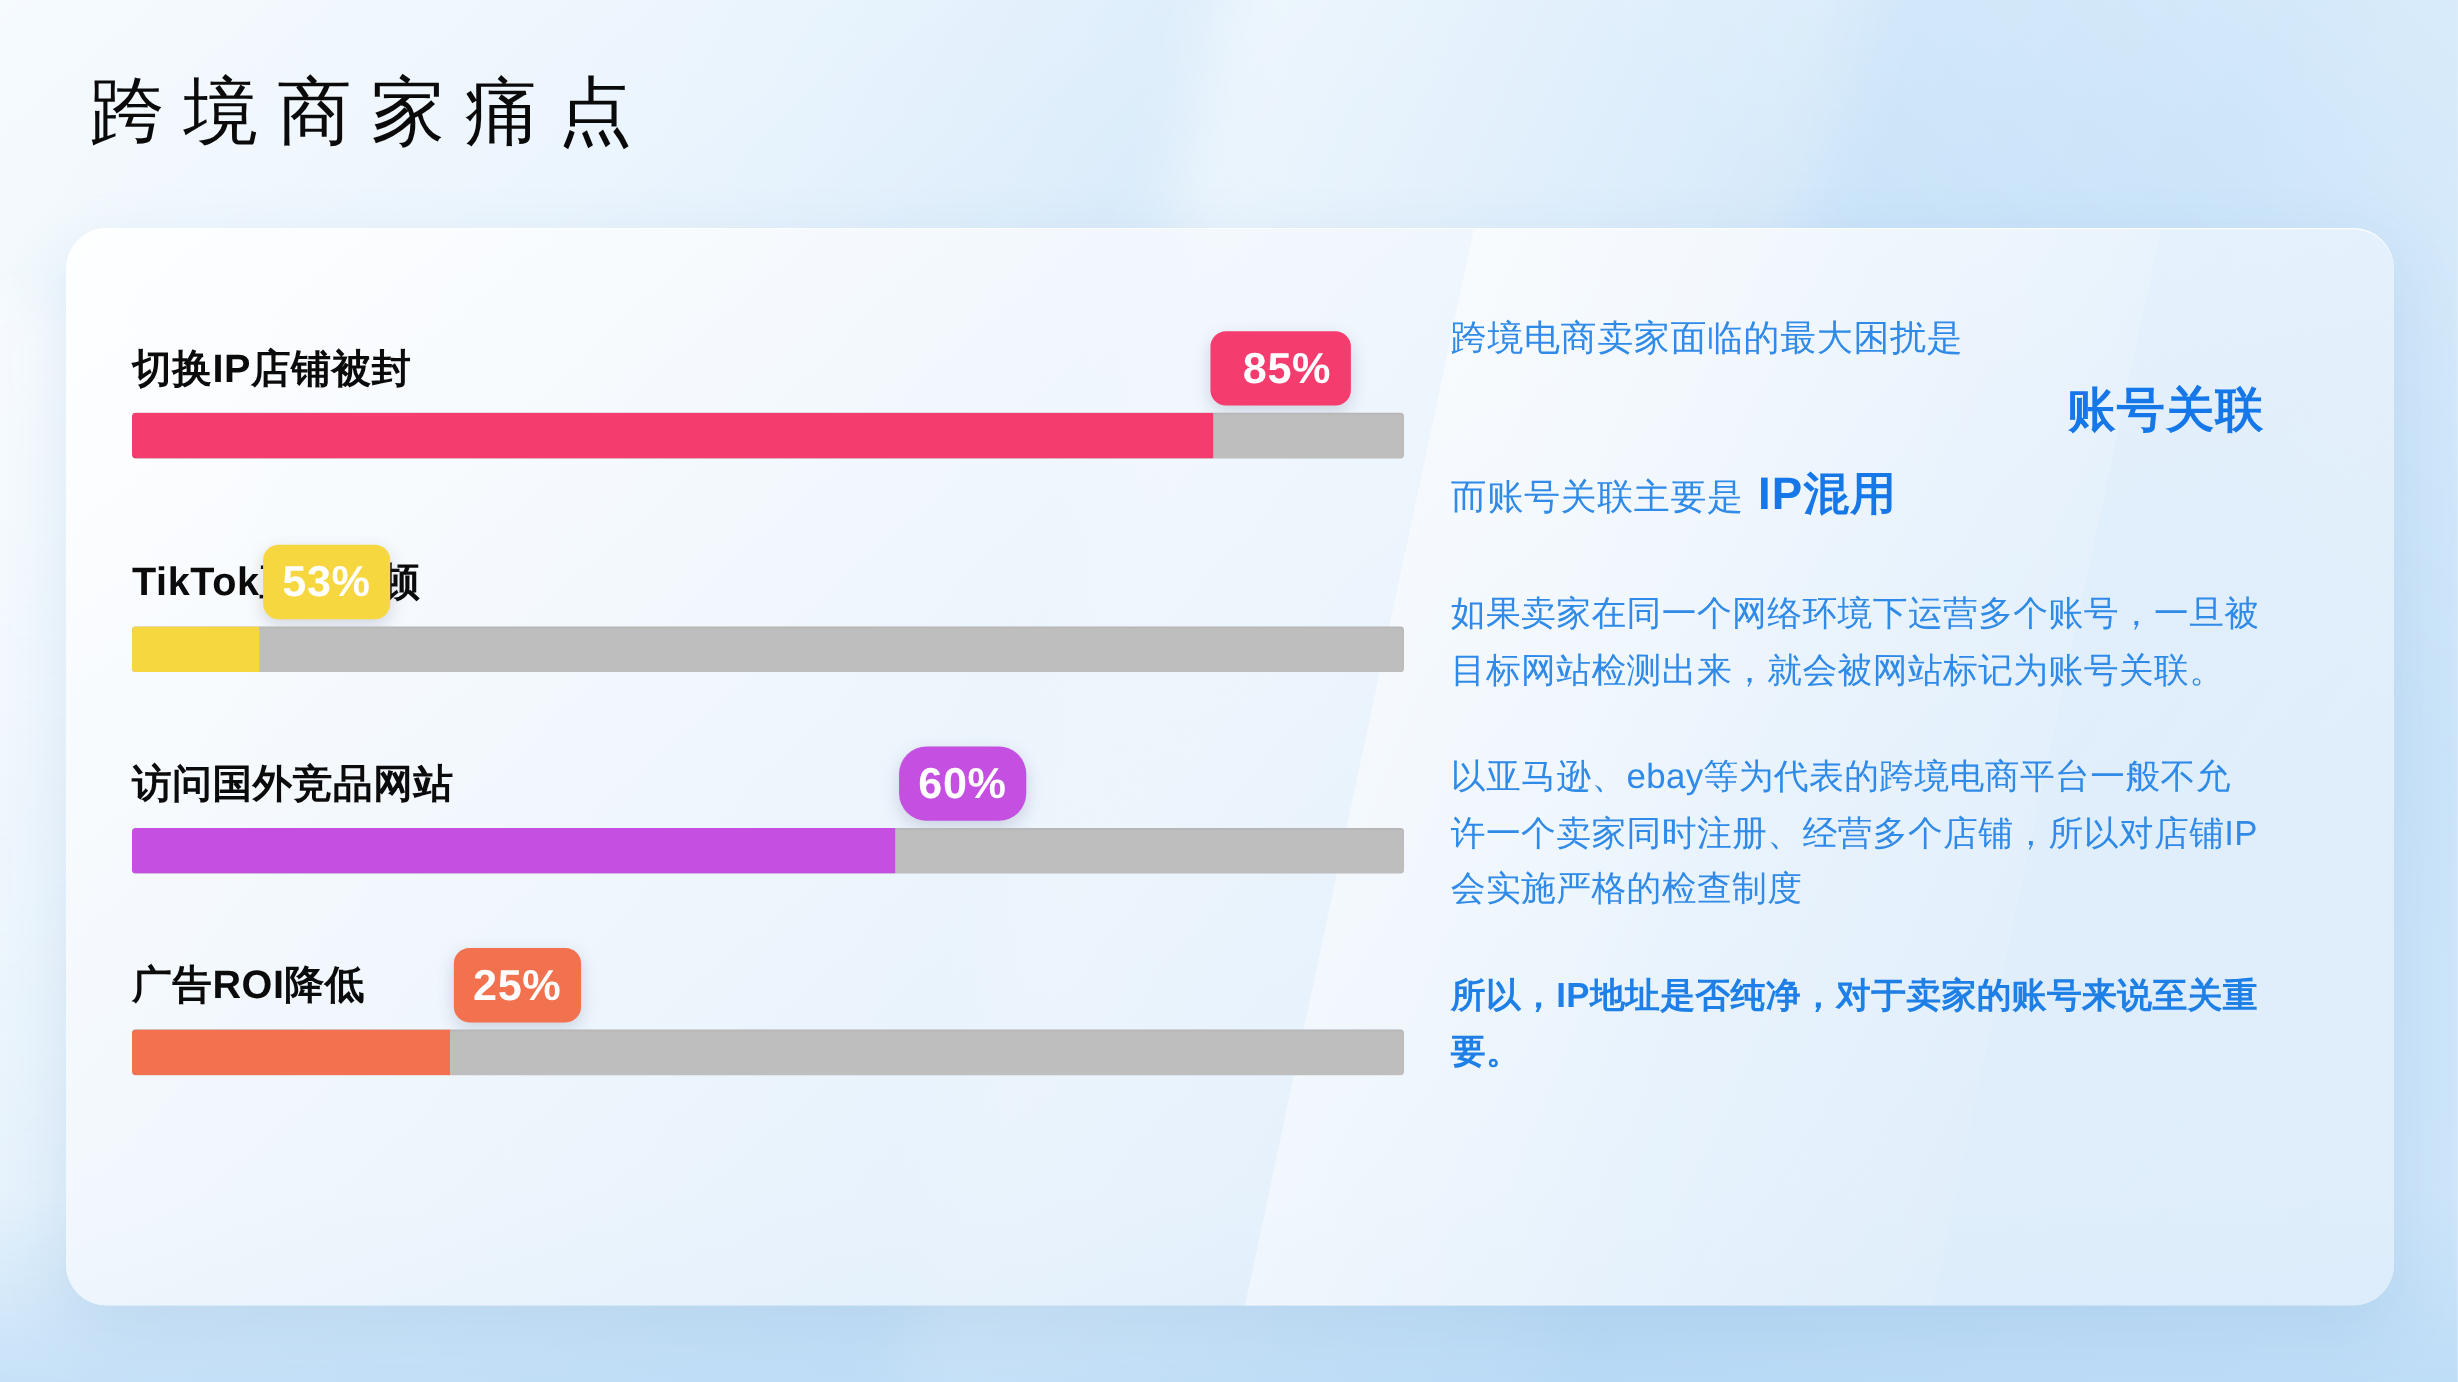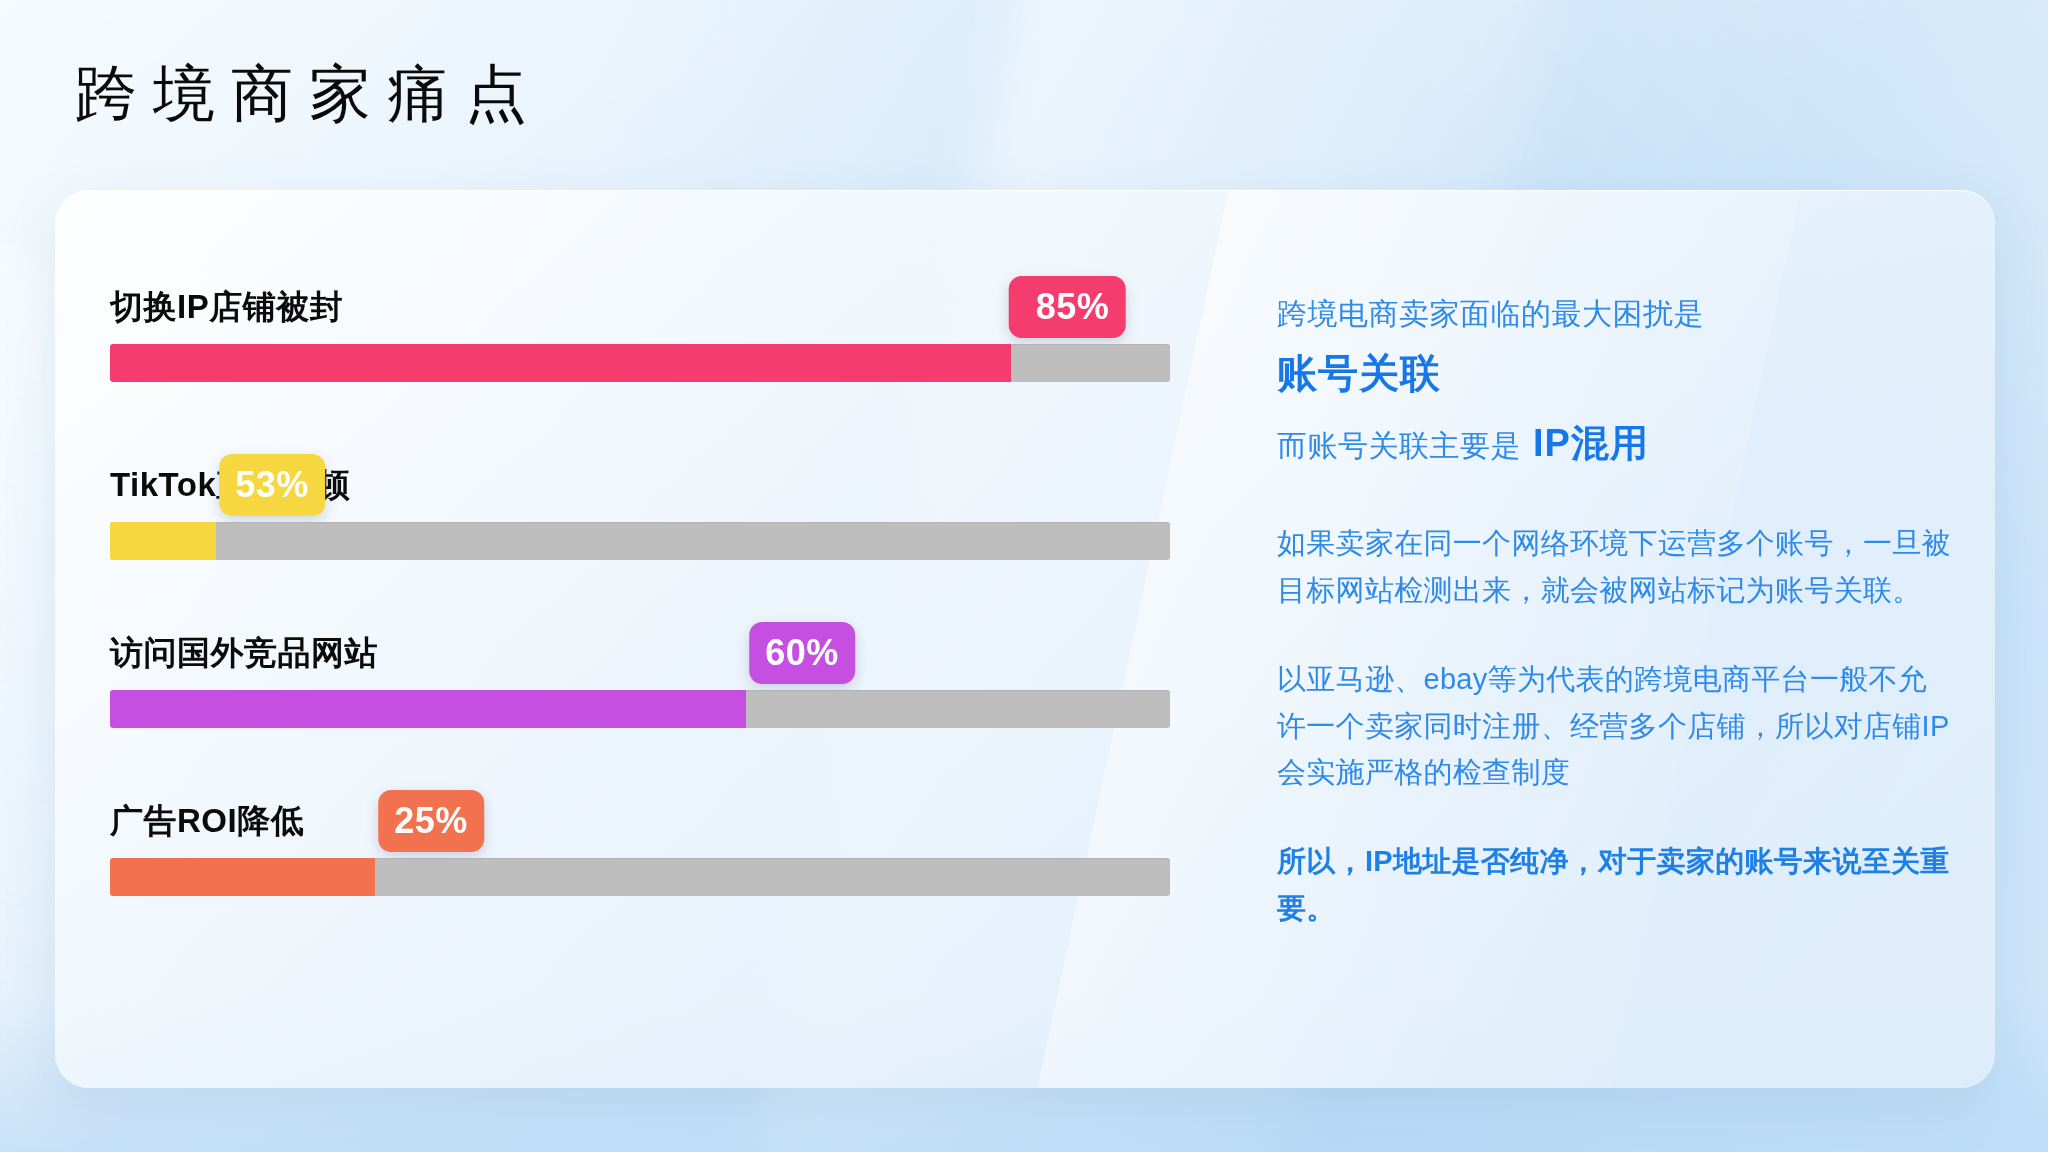--- a/index.html
+++ b/index.html
@@ -157,44 +157,44 @@
   }
   .bar-fill {
     position: absolute;
     left: 0; top: 0; bottom: 0;
     border-radius: 3px 0 0 3px;
   }
 
   
   #text-panel {
     position: absolute;
-    left: 1172px;
+    left: 1104px;
     top: 0;
     width: 780px;
     height: 100%;
     padding: 70px 52px 16px 50px;
     color: #2F8AE8;
-    margin-top: 31px;
   }
 
   .lead-line {
     font-size: 30px;
     line-height: 1.52;
     color: #2F8AE8;
     letter-spacing: 0.5px;
     white-space: nowrap;
   }
   .lead-strong {
     font-size: 40px;
     font-weight: 900;
     color: #1677E8;
     letter-spacing: 1px;
     line-height: 1.5;
     margin-top: 6px;
     white-space: nowrap;
+    text-align: right;
   }
   .lead-mixed {
     font-size: 30px;
     line-height: 1.5;
     color: #2F8AE8;
     margin-top: 12px;
     letter-spacing: 0.5px;
     white-space: nowrap;
   }
   .lead-mixed .emph {
@@ -248,21 +248,21 @@
     <div class="bar-row r1">
       <div class="bar-label">TikTok直播卡顿</div>
       <div class="value-badge" id="badge-1" style="background: rgb(247, 215, 63); left: 162px;">53%</div>
       <div class="bar-track" style="background: rgb(190, 190, 190);">
         <div class="bar-fill" id="fill-1" style="width: 106px; background: rgb(247, 215, 63);"></div>
       </div>
     </div>
 
     <div class="bar-row r2">
       <div class="bar-label">访问国外竞品网站</div>
-      <div class="value-badge" id="badge-2" style="background: rgb(196, 79, 224); left: 692px;">60%</div>
+      <div class="value-badge" id="badge-2" style="background: rgb(196, 79, 224); left: 692px; border-radius: 23px;">60%</div>
       <div class="bar-track" style="background: rgb(190, 190, 190);">
         <div class="bar-fill" id="fill-2" style="width: 636px; background: rgb(196, 79, 224);"></div>
       </div>
     </div>
 
     <div class="bar-row r3">
       <div class="bar-label">广告ROI降低</div>
       <div class="value-badge" id="badge-3" style="background: rgb(242, 113, 78); left: 321px;">25%</div>
       <div class="bar-track" style="background: rgb(190, 190, 190);">
         <div class="bar-fill" id="fill-3" style="width: 265px; background: rgb(242, 113, 78);"></div>

